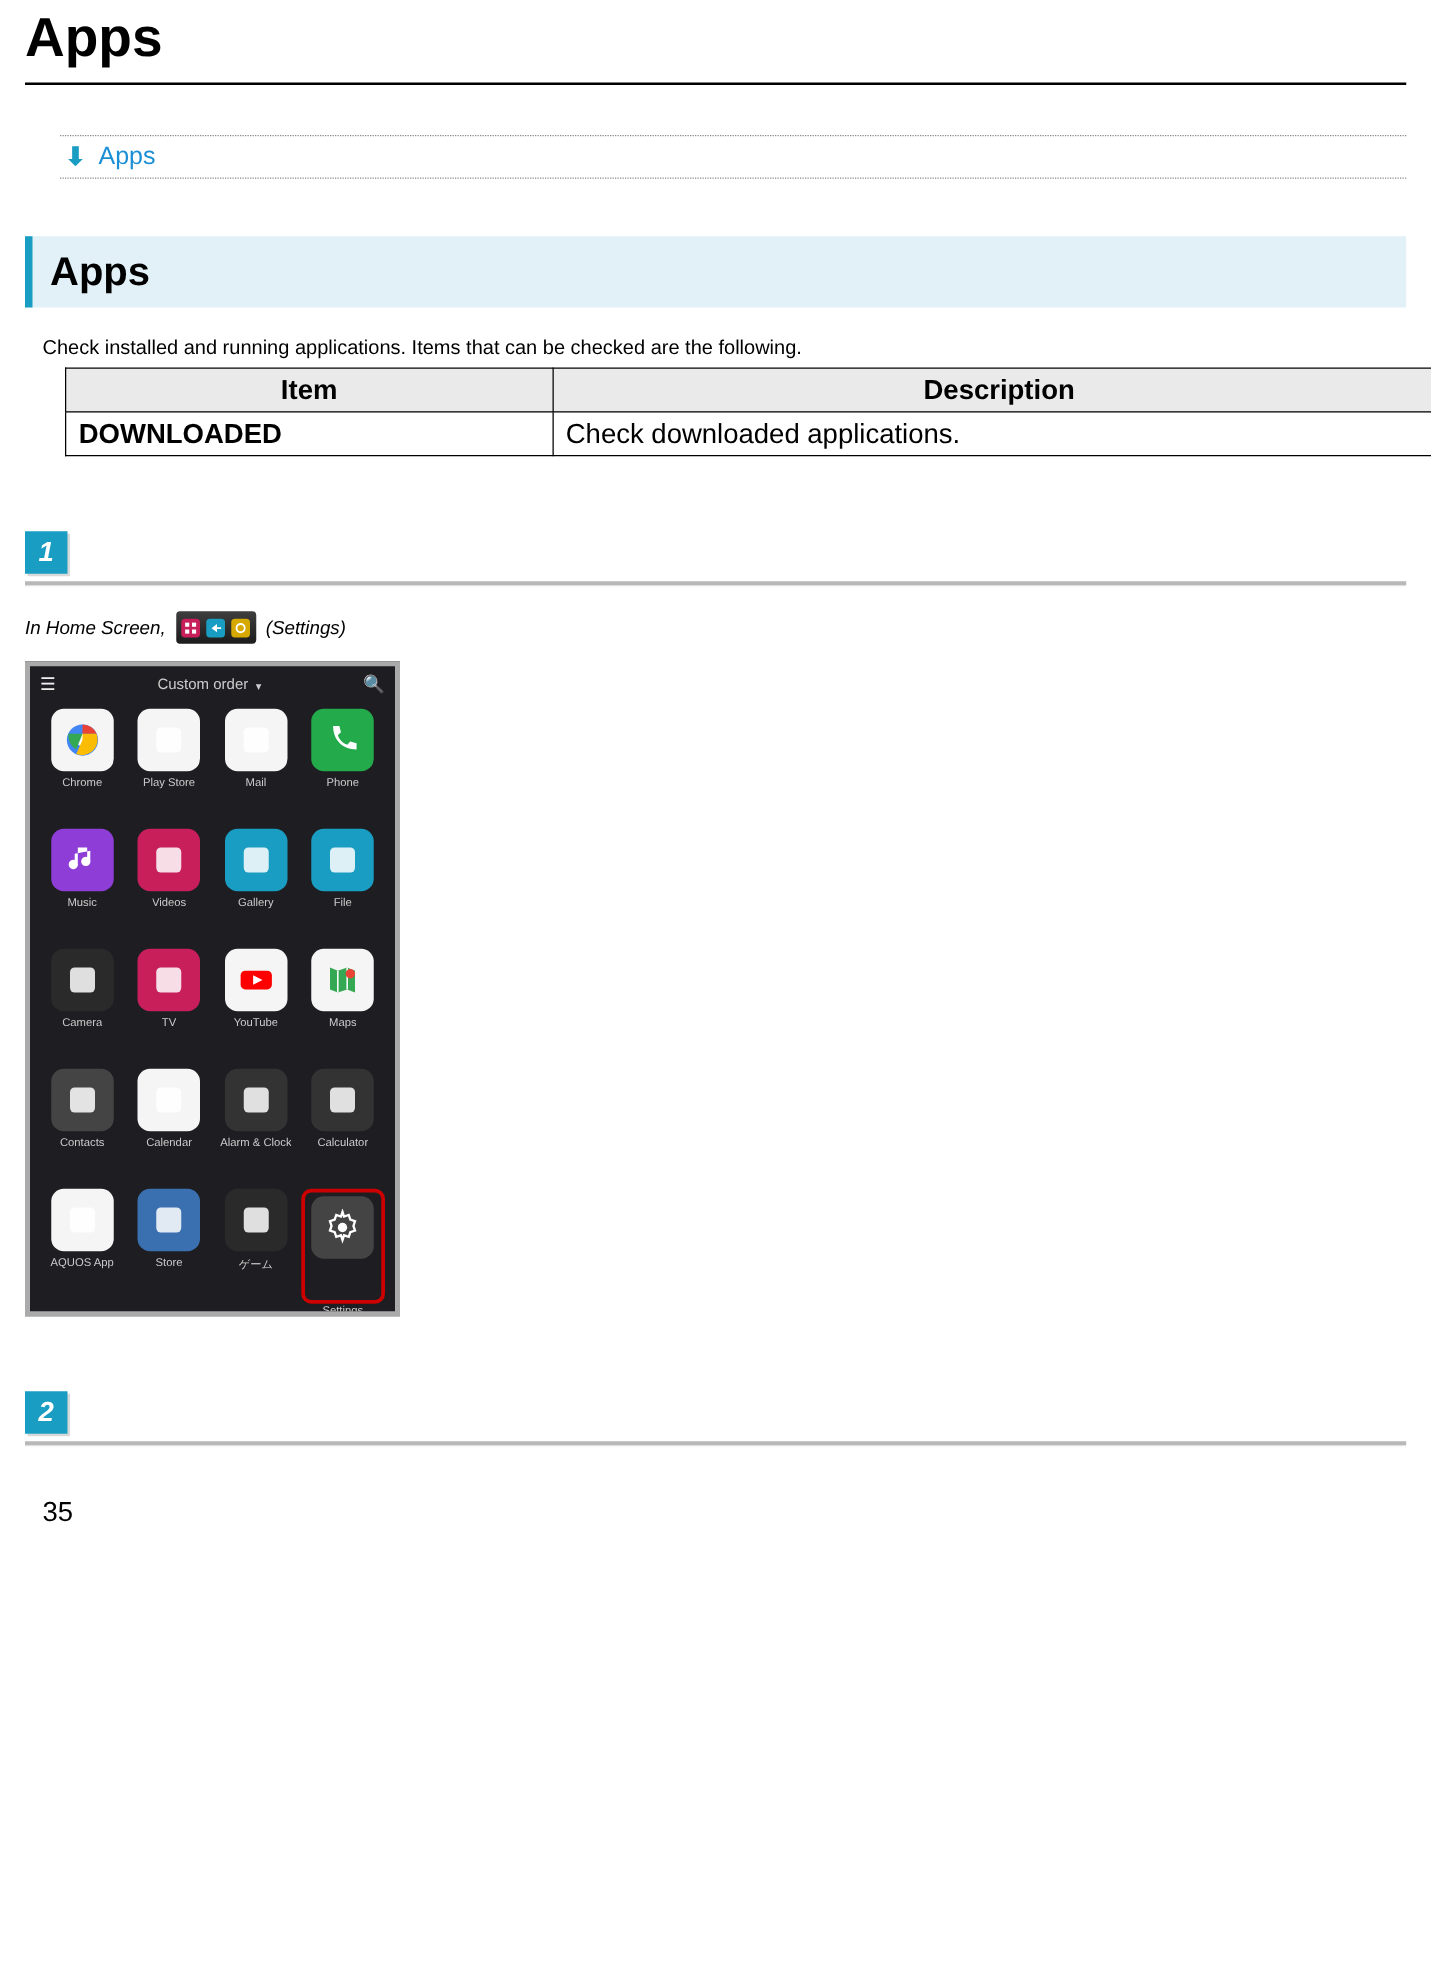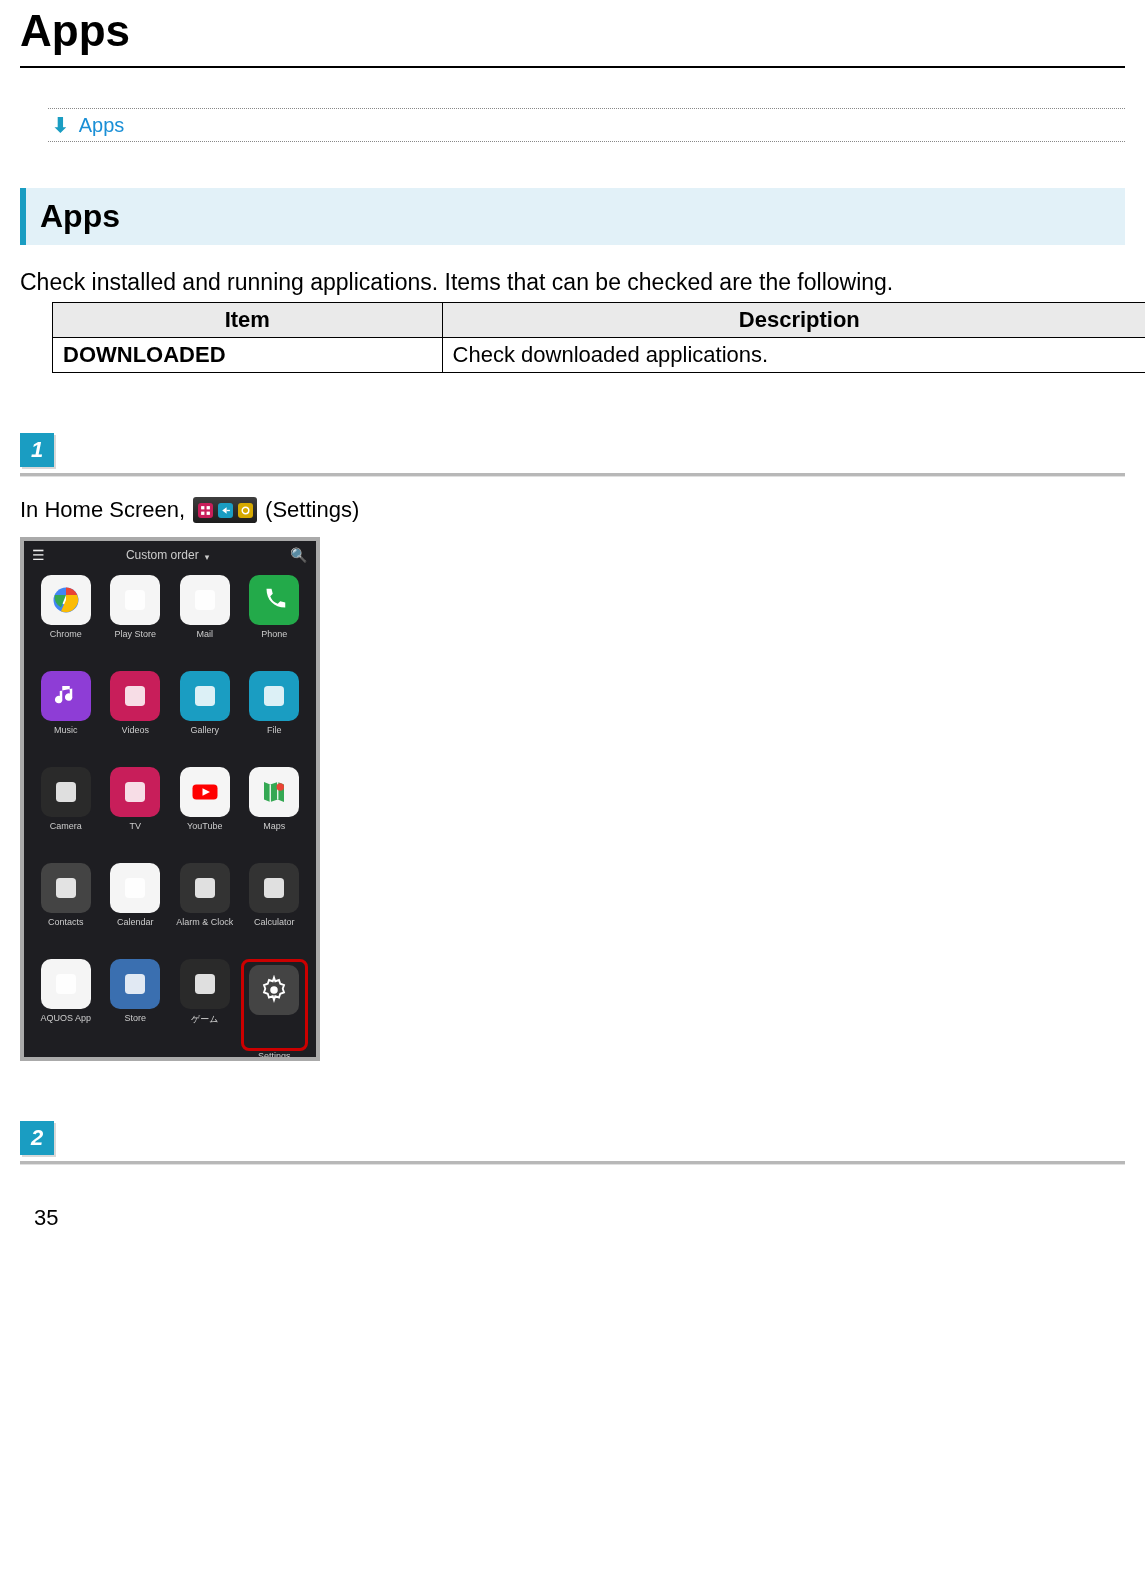--- a/index.html
+++ b/index.html
@@ -42,21 +42,22 @@
     background: #e2f1f8;
     border-left: 6px solid #1a9dc2;
     padding: 10px 14px;
     margin: 46px 0 24px 0;
   }
   .section-header-title {
     font-size: 32px;
     font-weight: bold;
   }
   .intro-text {
-    font-size: 23px;
+    font-size: 16px;
+    margin-left: 14px;
     margin-bottom: 6px;
   }
   table.items {
     width: 100%;
     border-collapse: collapse;
     font-size: 22px;
     margin-left: 32px;
   }
   table.items th, table.items td {
     border: 1px solid #000;
@@ -86,23 +87,24 @@
   .step-divider {
     margin-top: 6px;
     border-top: 3px solid #b8b8b8;
     border-bottom: 1px solid #e0e0e0;
     height: 4px;
     margin-bottom: 20px;
   }
   .step-line {
     display: flex;
     align-items: center;
-    font-size: 22px;
+    font-size: 15px;
     gap: 8px;
     margin-bottom: 14px;
+    font-style: italic;
   }
   .tri-icon {
     display: inline-flex;
     align-items: center;
     justify-content: center;
     width: 64px;
     height: 26px;
     background: linear-gradient(#3e3e3e,#1c1c1c);
     border-radius: 3px;
     gap: 5px;

